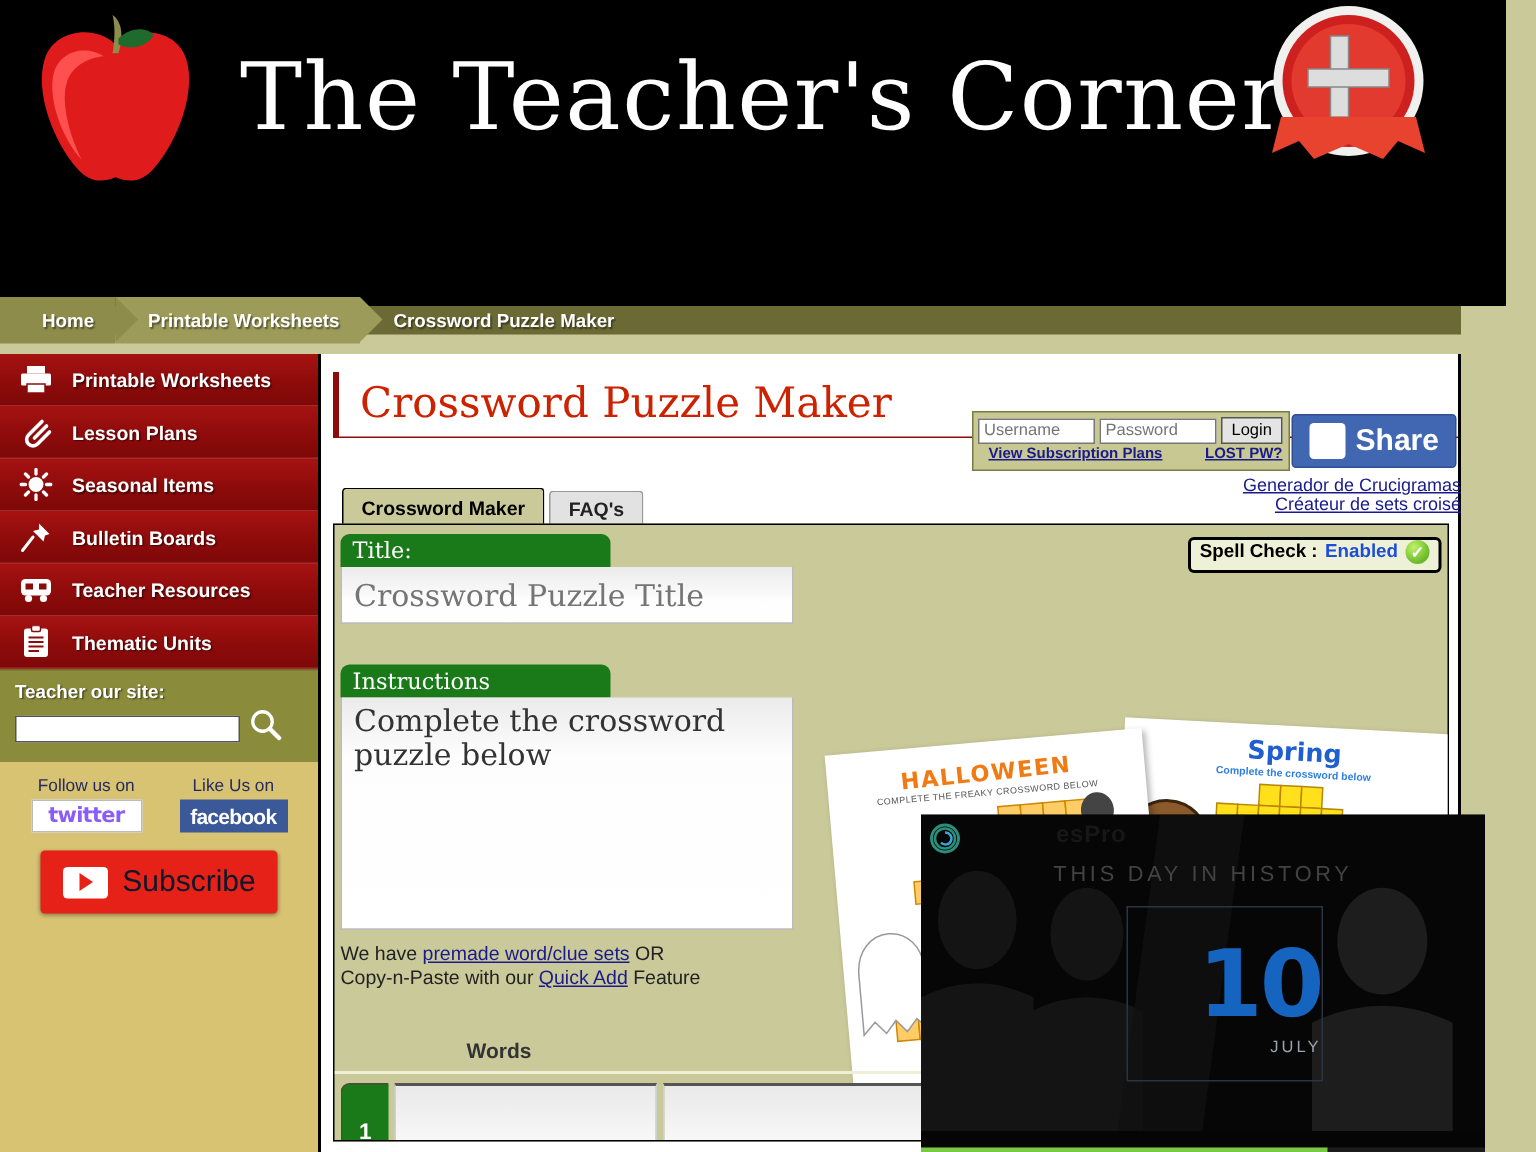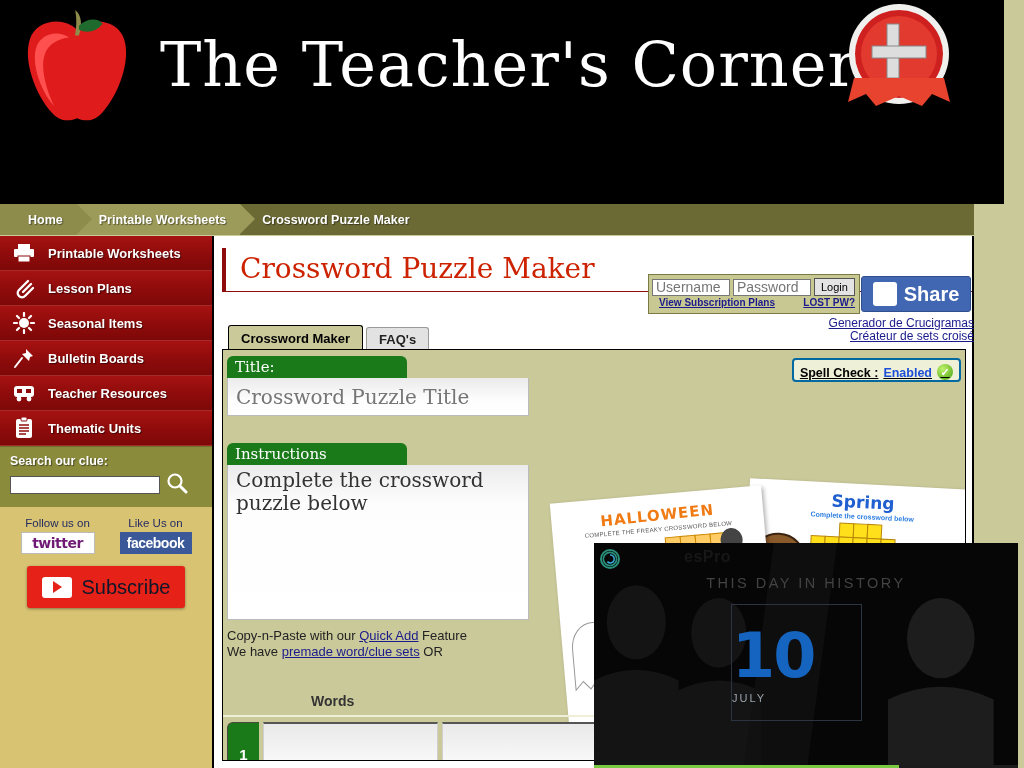--- a/index.html
+++ b/index.html
@@ -25,21 +25,21 @@
     font-family: "DejaVu Serif", "Liberation Serif", serif;
     font-size: 62px; line-height: 98px;
     letter-spacing: 1px;
     white-space: nowrap;
   }
   .badge-seal { position: absolute; left: 832px; top: 2px; width: 134px; height: 114px; }
 
   
   .breadcrumb {
     position: absolute; left: 0; top: 204px;
-    width: 974px; height: 31px;
+    width: 974px; height: 19px;
     background: #6b6a35;
     display: flex; align-items: center;
   }
   .crumb {
     position: relative;
     height: 31px; display: flex; align-items: center;
     color: #fff; font-size: 12.5px; font-weight: bold;
     text-shadow: 1px 1px 1px rgba(0,0,0,.45);
     padding: 0 14px 0 18px;
     white-space: nowrap;
@@ -98,21 +98,21 @@
   }
 
   .social { padding: 10px 8px 0 8px; }
   .social-row { display: flex; justify-content: space-around; }
   .social-col { text-align: center; }
   .social-col .cap { font-size: 11.5px; color: #242b60; margin-bottom: 3px; }
   .tw-btn {
     width: 74px; height: 22px; background: #fff;
     border: 1px solid #bbb;
     display: flex; align-items: center; justify-content: center;
-    color: #701a75; font-size: 14px; font-weight: bold;
+    color: #8b5cf6; font-size: 14px; font-weight: bold;
     font-family: "DejaVu Sans", sans-serif;
     letter-spacing: -.5px; cursor: pointer;
   }
   .fb-btn {
     width: 72px; height: 22px; background: #3b5998;
     display: flex; align-items: center; justify-content: center;
     color: #fff; font-size: 14px; font-weight: bold; letter-spacing: -.5px;
     cursor: pointer;
   }
   .yt-btn {
@@ -155,21 +155,21 @@
   }
 
   .login-wrap {
     position: absolute; left: 434px; top: 38px;
     width: 212px; height: 40px;
     background: #c8c893; border: 1px solid #7a7a45;
   }
   .login-row { display: flex; align-items: center; gap: 3px; padding: 3px 3px 0 3px; }
   .login-input {
     width: 78px; height: 17px; border: 1px solid #777; background: #fff;
-    font-size: 14px; padding: 0 3px;
+    font-size: 11px; padding: 0 3px;
     font-family: "Liberation Sans", sans-serif;
   }
   .login-btn {
     height: 18px; padding: 0 6px;
     border: 1px solid #555; background: #e4e4e4;
     font-size: 11px; cursor: pointer;
     font-family: "Liberation Sans", sans-serif;
   }
   .login-links { display: flex; justify-content: space-between; padding: 1px 4px 0 10px; }
   .login-links a {
@@ -217,25 +217,24 @@
     position: absolute; left: 8px; top: 113px;
     width: 744px; height: 412px;
     background: #cac99a;
     border: 1px solid #000;
     overflow: hidden;
   }
 
   .spell-check {
     position: absolute; right: 4px; top: 8px;
     height: 24px; padding: 0 6px;
-    background: #eef0d8; border: 2px solid #0369a1; border-radius: 4px;
-    display: flex; align-items: flex-end; gap: 5px;
+    background: #eef0d8; border: 2px solid #000000; border-radius: 4px;
+    display: flex; align-items: flex-start; gap: 5px;
     font-size: 12.5px; font-weight: bold; color: #000;
     cursor: pointer;
-    text-decoration: underline;
   }
   .spell-check .on { color: #1d4ed8; }
   .spell-check .chk {
     width: 16px; height: 16px; border-radius: 50%;
     background: radial-gradient(circle at 35% 30%, #bff26a, #6ab92a 70%);
     color: #fff; font-size: 11px; font-weight: bold;
     display: flex; align-items: center; justify-content: center;
   }
 
   .fld { position: absolute; }
@@ -322,22 +321,22 @@
     text-align: center; transform: rotate(-8deg);
     font-family: "DejaVu Sans", sans-serif;
   }
   .across {
     position: absolute; left: 10px; bottom: 6px;
     color: #e2560d; font-size: 6px; line-height: 7px; font-weight: bold;
   }
 
   
   .ad {
-    position: absolute; left: 594px; top: 543px;
-    width: 424px; height: 225px;
+    position: absolute; left: 614px; top: 543px;
+    width: 376px; height: 225px;
     background: #050505;
     overflow: hidden;
   }
   .ad-portraits { position: absolute; inset: 0; }
   .ad-logo {
     position: absolute; left: 6px; top: 6px; width: 20px; height: 20px;
     border: 2px solid #2a8f7a; border-radius: 50%;
   }
   .ad-brand {
     position: absolute; left: 90px; top: 5px;
@@ -345,21 +344,21 @@
   }
   .ad-headline {
     position: absolute; left: 0; right: 0; top: 32px;
     text-align: center; color: #434343; font-size: 14.5px;
     letter-spacing: 2.5px;
   }
   .ad-card {
     position: absolute; left: 137px; top: 61px;
     width: 131px; height: 117px;
     border: 1px solid #2b3542;
-    display: flex; flex-direction: column; align-items: flex-start; justify-content: center;
+    display: flex; flex-direction: column; align-items: flex-end; justify-content: center;
   }
   .ad-day {
     font-size: 62px; font-weight: bold; color: #1565c0;
     font-family: "DejaVu Sans", sans-serif; line-height: 68px;
     letter-spacing: -2px;
   }
   .ad-month { color: #9aa3ad; font-size: 11px; letter-spacing: 2px; margin-top: 2px; }
   .ad-progress {
     position: absolute; left: 0; bottom: 0; width: 100%; height: 3px; background: #1c1c1c;
   }
@@ -461,21 +460,21 @@
               <g stroke="#8e0b0b" stroke-width="1.4">
                 <path d="M5 8h10M5 11h10M5 14h10M5 17h7"></path>
               </g>
             </svg>
         </span>
         <span class="lbl">Thematic Units</span>
       </div>
     </div>
 
     <div class="search-box">
-      <div class="sl">Search our clue:</div>
+      <div class="sl">Teacher our site:</div>
       <div class="search-row">
         <input class="search-input" type="text" placeholder="" style="">
         <span>
           <svg width="22" height="22" viewBox="0 0 22 22">
               <circle cx="9" cy="9" r="6.5" fill="none" stroke="#fff" stroke-width="2.2"></circle>
               <path d="M14 14l6 6" stroke="#fff" stroke-width="3" stroke-linecap="round"></path>
             </svg>
         </span>
       </div>
     </div>
@@ -676,24 +675,24 @@
         <input class="tinput" type="text" placeholder="Crossword Puzzle Title" style="">
       </div>
 
       <div class="fld" style="left:4px; top:93px;">
         <div class="fld-tab">Instructions</div>
         <textarea class="tarea" style="">Complete the crossword puzzle below</textarea>
       </div>
 
       <div class="helper">
         <div>
-          <span>Copy-n-Paste with our </span><a>Quick Add</a><span> Feature</span>
+          <span>We have </span><a>premade word/clue sets</a><span> OR</span>
         </div>
         <div>
-          <span>We have </span><a>premade word/clue sets</a><span> OR</span>
+          <span>Copy-n-Paste with our </span><a>Quick Add</a><span> Feature</span>
         </div>
       </div>
 
       <div class="words-hd">
         <span>Words</span>
       </div>
       <div class="word-row">
         <div class="wnum">1</div>
         <div class="wcell"></div>
         <div class="wcell wide"></div>

